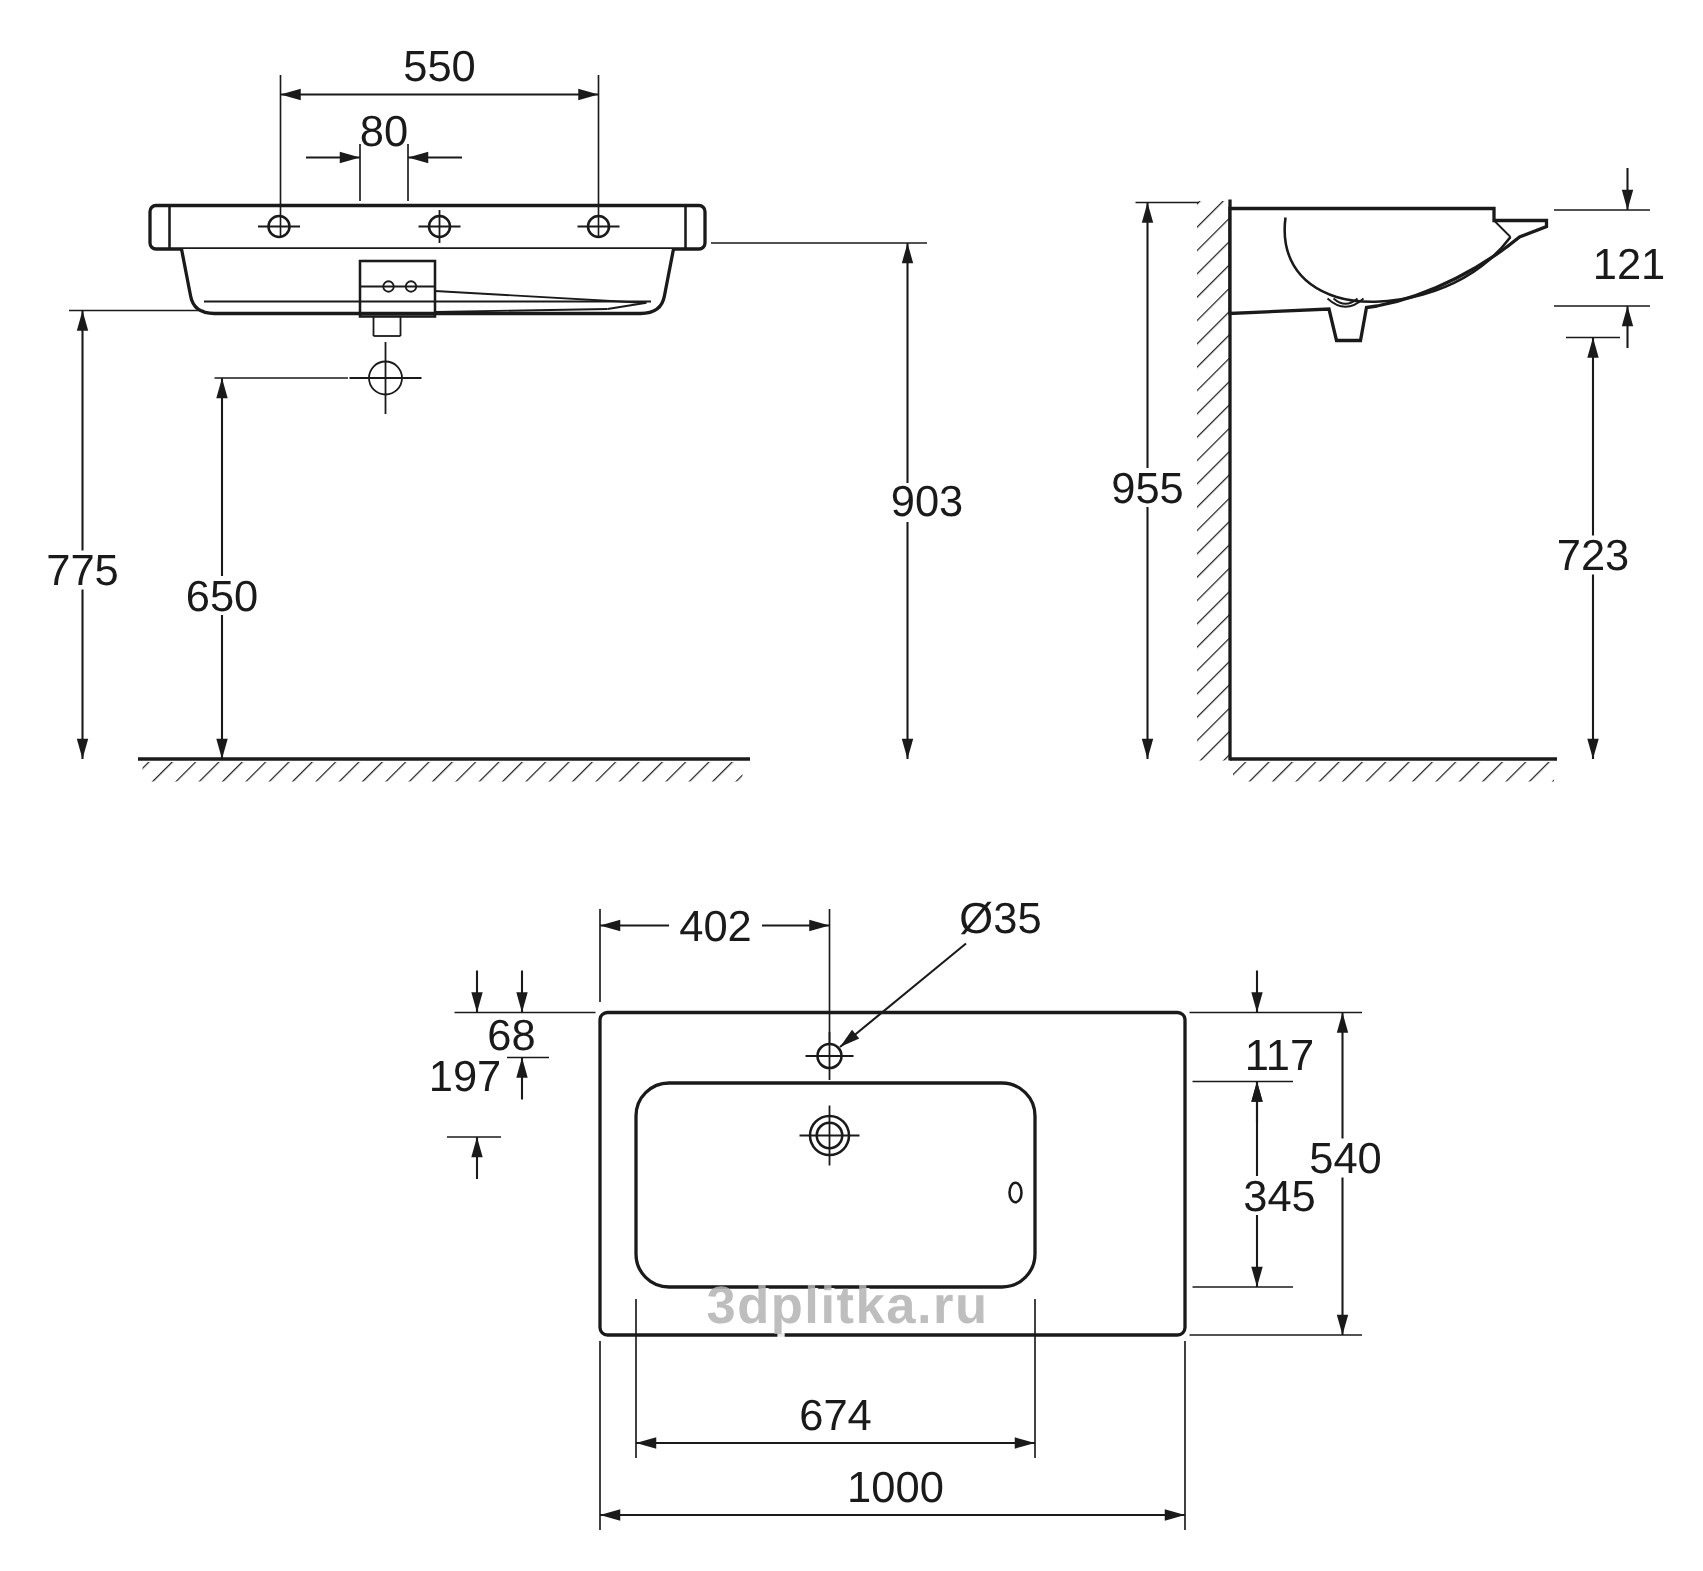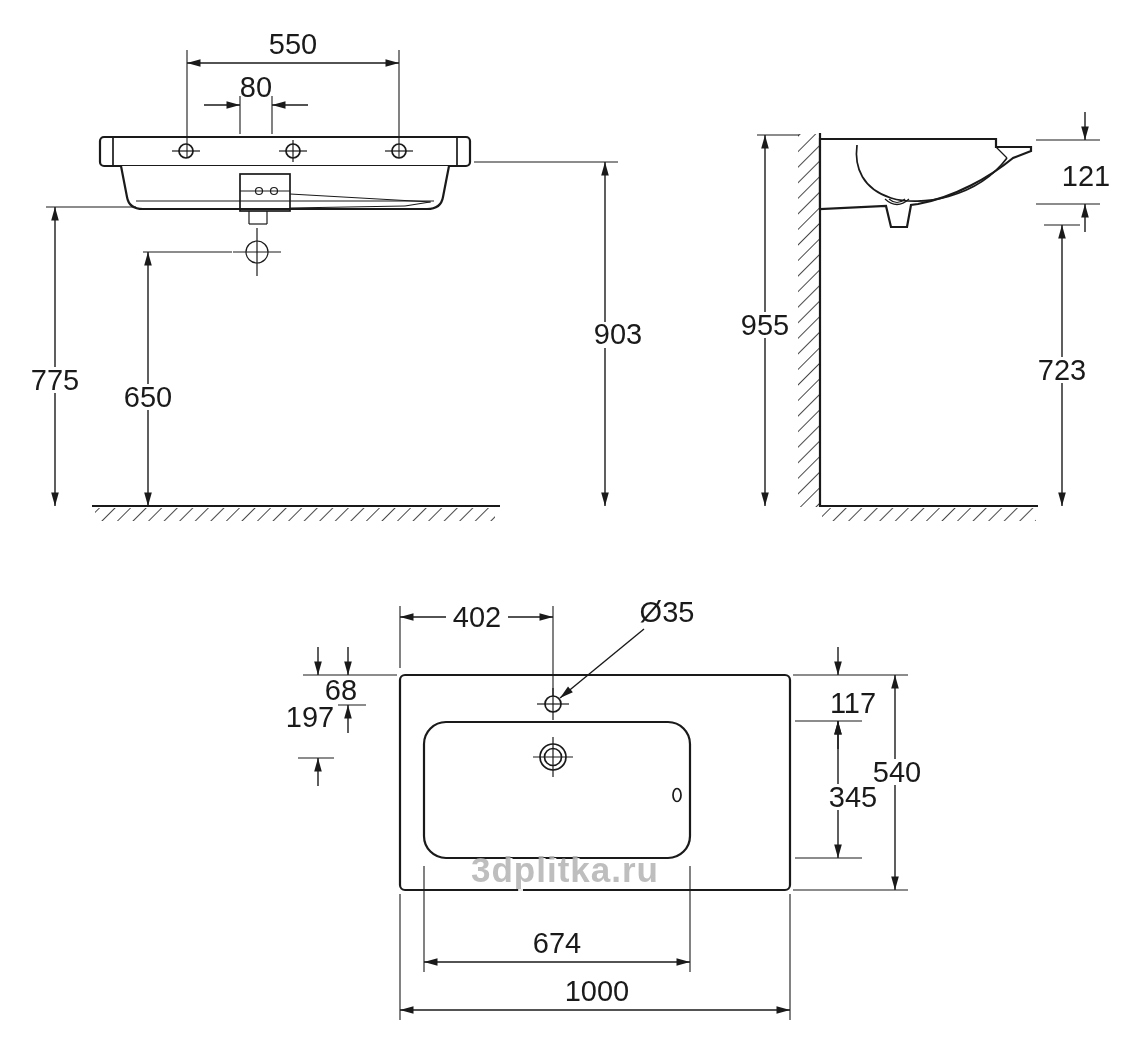--- a/index.html
+++ b/index.html
@@ -1,16 +1,16 @@
 <!DOCTYPE html>
 <html><head>
 <meta charset="utf-8">
 <style>
   html,body{margin:0;padding:0;background:#fff;}
-  .stage{width:1135px;height:1047px;position:relative;background:#fff;overflow:hidden;}
+  .stage{width:1135px;height:1047px;position:relative;background:#fff;overflow:hidden;border-radius:32px;}
   svg{display:block;}
   .g2{stroke:#1a1a1a;stroke-width:2.2;fill:none;}
   .g2f{stroke:#1a1a1a;stroke-width:2.2;fill:#fff;}
   .g1{stroke:#1a1a1a;stroke-width:1.7;fill:none;}
   .thin{stroke:#1a1a1a;stroke-width:1.2;fill:none;}
   .dim{stroke:#1a1a1a;stroke-width:1.4;fill:none;}
   .ext{stroke:#1a1a1a;stroke-width:1.1;fill:none;}
   .txtbg{fill:#ffffff;}
   text{font-family:"Liberation Sans", sans-serif;font-size:29px;fill:#1a1a1a;}
   .t{text-anchor:middle;}

